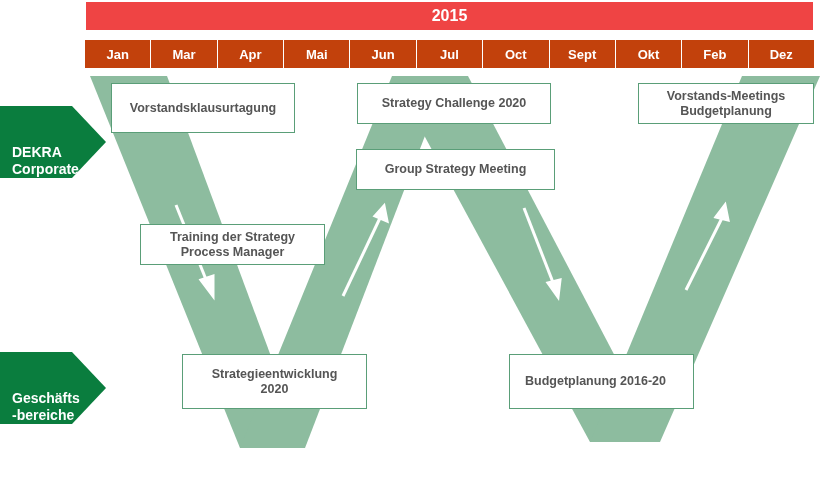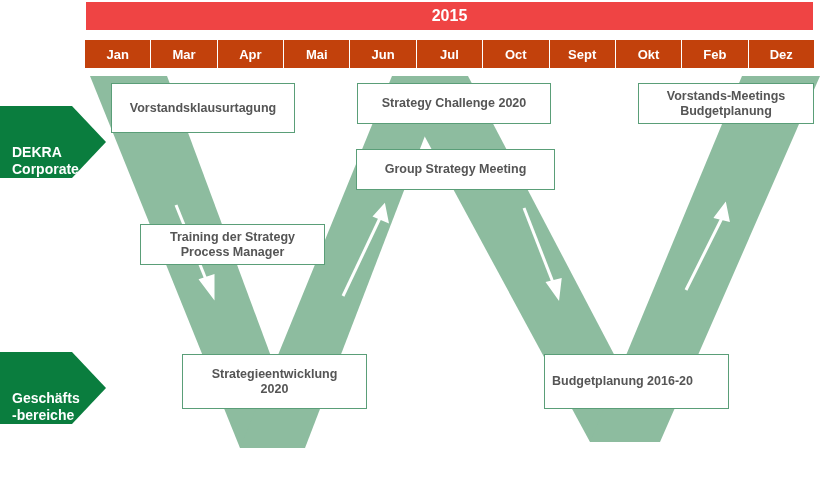--- a/index.html
+++ b/index.html
@@ -113,13 +113,13 @@
 
 <div class="box" style="left:111px; top:83px; width:184px; height:50px;">Vorstandsklausurtagung</div>
 <div class="box" style="left:357px; top:83px; width:194px; height:41px;">Strategy Challenge 2020</div>
 <div class="box" style="left:356px; top:149px; width:199px; height:41px;">Group Strategy Meeting</div>
 <div class="box" style="left:638px; top:83px; width:176px; height:41px;">Vorstands-Meetings
 Budgetplanung</div>
 <div class="box" style="left:112px; top:224px; width:185px; height:41px;margin-left:28px;">Training der Strategy
 Process Manager</div>
 <div class="box" style="left:182px; top:354px; width:185px; height:55px;">Strategieentwicklung
 2020</div>
-<div class="box" style="left:544px; top:354px; width:185px; height:55px; justify-content:flex-start; padding-left:7px;">Budgetplanung 2016-20</div>
+<div class="box" style="left:509px; top:354px; width:185px; height:55px; justify-content:flex-start; padding-left:15px;">Budgetplanung 2016-20</div>
 
 </body></html>

